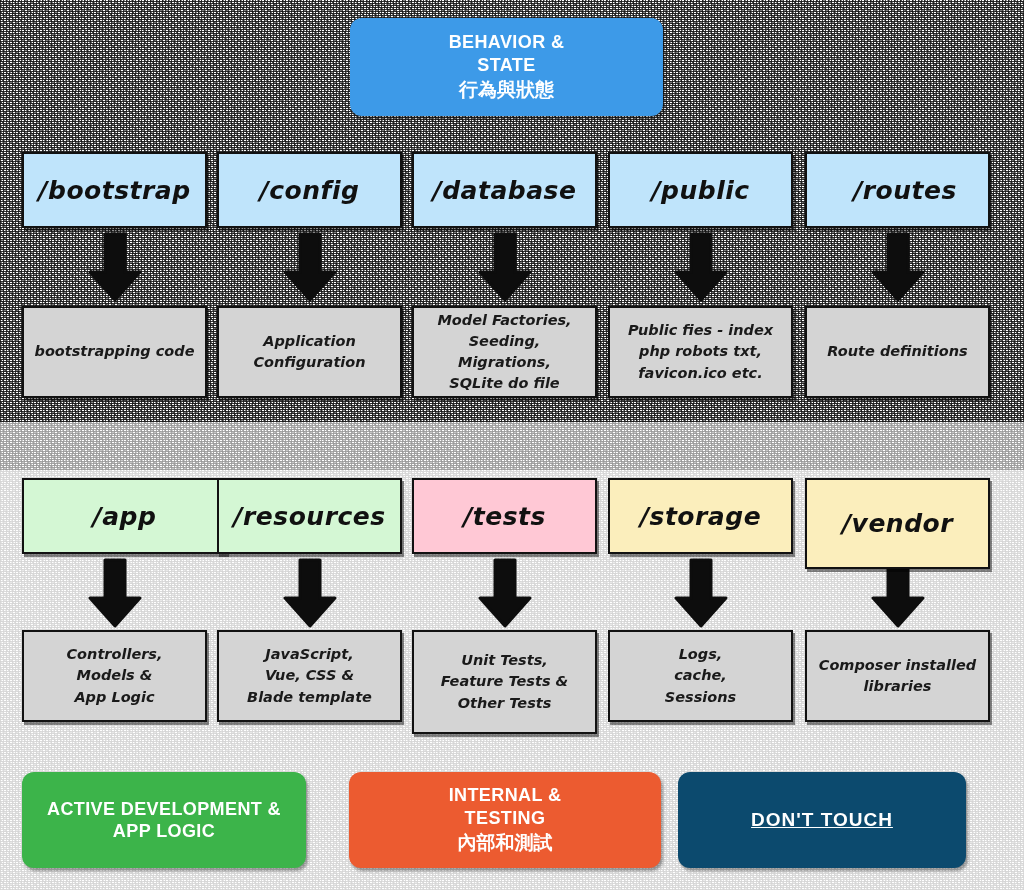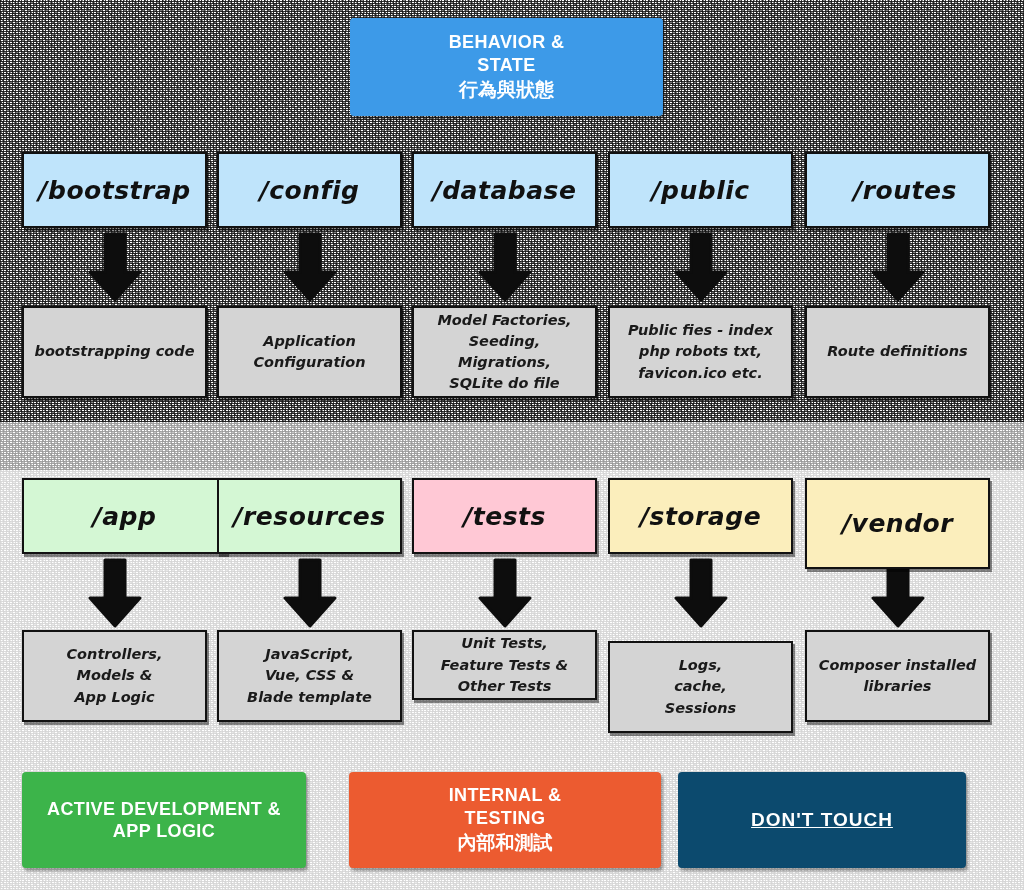--- a/index.html
+++ b/index.html
@@ -70,21 +70,21 @@
 
   
   .banner {
     position: absolute;
     box-sizing: border-box;
     display: flex;
     flex-direction: column;
     align-items: center;
     justify-content: center;
     text-align: center;
-    border-radius: 4px;
+    border-radius: 12px;
     color: #ffffff;
     font-weight: bold;
     box-shadow: 2px 3px 3px rgba(0,0,0,.35);
     z-index: 6;
   }
   .banner .l1, .banner .l2 {
     font-family: "Liberation Sans", sans-serif;
     font-size: 17px;
     line-height: 1.25;
     letter-spacing: .4px;
@@ -194,32 +194,32 @@
       <span style="white-space: pre-line;">JavaScript,
 Vue, CSS &amp;
 Blade template</span>
     </div>
     <div class="node dirbox" style="left: 412px; top: 478px; width: 185px; height: 76px; background: rgb(255, 200, 213);">
       <span>/tests</span>
     </div>
     <div class="arrow" style="left: 474.5px; top: 558px;"><svg viewBox="0 0 60 70" width="60" height="70">
         <path d="M20 2 L40 2 L40 40 L55 40 L30 68 L5 40 L20 40 Z" fill="#0d0d0d" stroke="#0d0d0d" stroke-width="3" stroke-linejoin="round"></path>
       </svg></div>
-    <div class="node descbox" style="left: 412px; top: 630px; width: 185px; height: 70px; background: rgb(212, 212, 212);">
+    <div class="node descbox" style="left: 412px; top: 630px; width: 185px; height: 104px; background: rgb(212, 212, 212);">
       <span style="white-space: pre-line;">Unit Tests,
 Feature Tests &amp;
 Other Tests</span>
     </div>
     <div class="node dirbox" style="left: 608px; top: 478px; width: 185px; height: 76px; background: rgb(251, 238, 188);">
       <span>/storage</span>
     </div>
     <div class="arrow" style="left: 670.5px; top: 558px;"><svg viewBox="0 0 60 70" width="60" height="70">
         <path d="M20 2 L40 2 L40 40 L55 40 L30 68 L5 40 L20 40 Z" fill="#0d0d0d" stroke="#0d0d0d" stroke-width="3" stroke-linejoin="round"></path>
       </svg></div>
-    <div class="node descbox" style="left: 608px; top: 630px; width: 185px; height: 92px; background: rgb(212, 212, 212); margin-top: 11px;">
+    <div class="node descbox" style="left: 608px; top: 630px; width: 185px; height: 92px; background: rgb(212, 212, 212);">
       <span style="white-space: pre-line;">Logs,
 cache,
 Sessions</span>
     </div>
     <div class="node dirbox" style="left: 805px; top: 478px; width: 185px; height: 91px; background: rgb(251, 238, 188);">
       <span>/vendor</span>
     </div>
     <div class="arrow" style="left: 867.5px; top: 558px;"><svg viewBox="0 0 60 70" width="60" height="70">
         <path d="M20 2 L40 2 L40 40 L55 40 L30 68 L5 40 L20 40 Z" fill="#0d0d0d" stroke="#0d0d0d" stroke-width="3" stroke-linejoin="round"></path>
       </svg></div>

